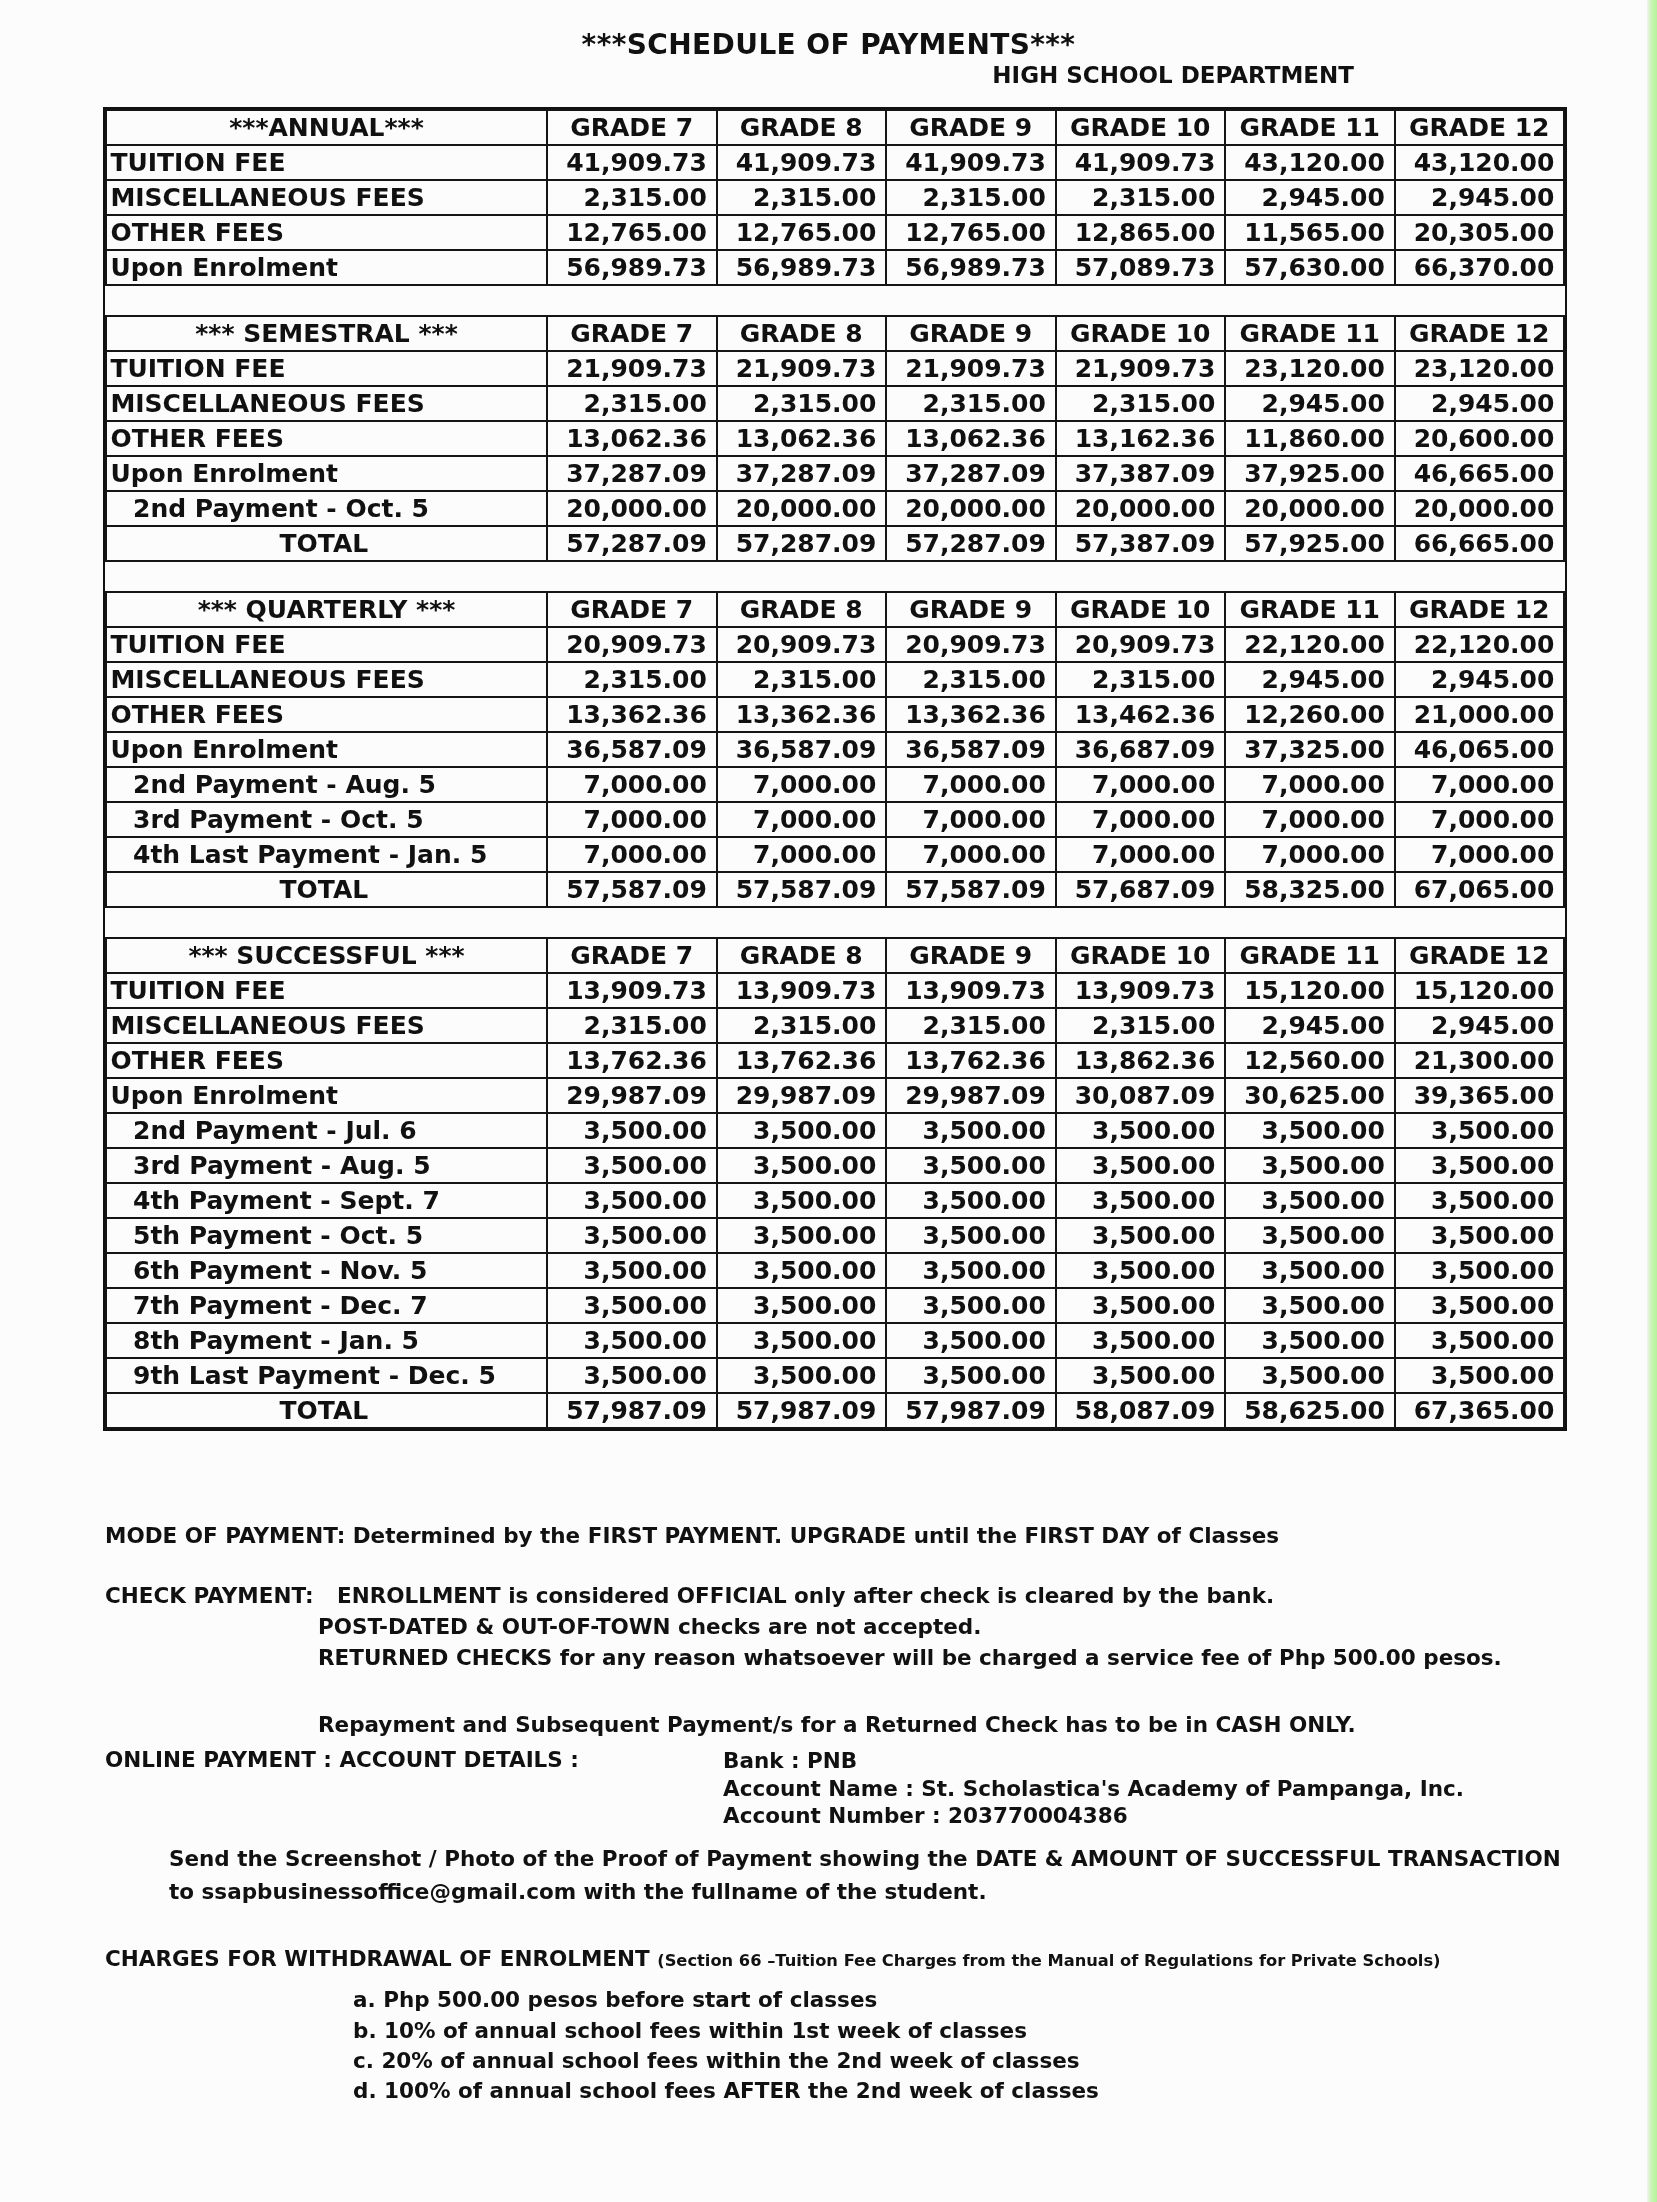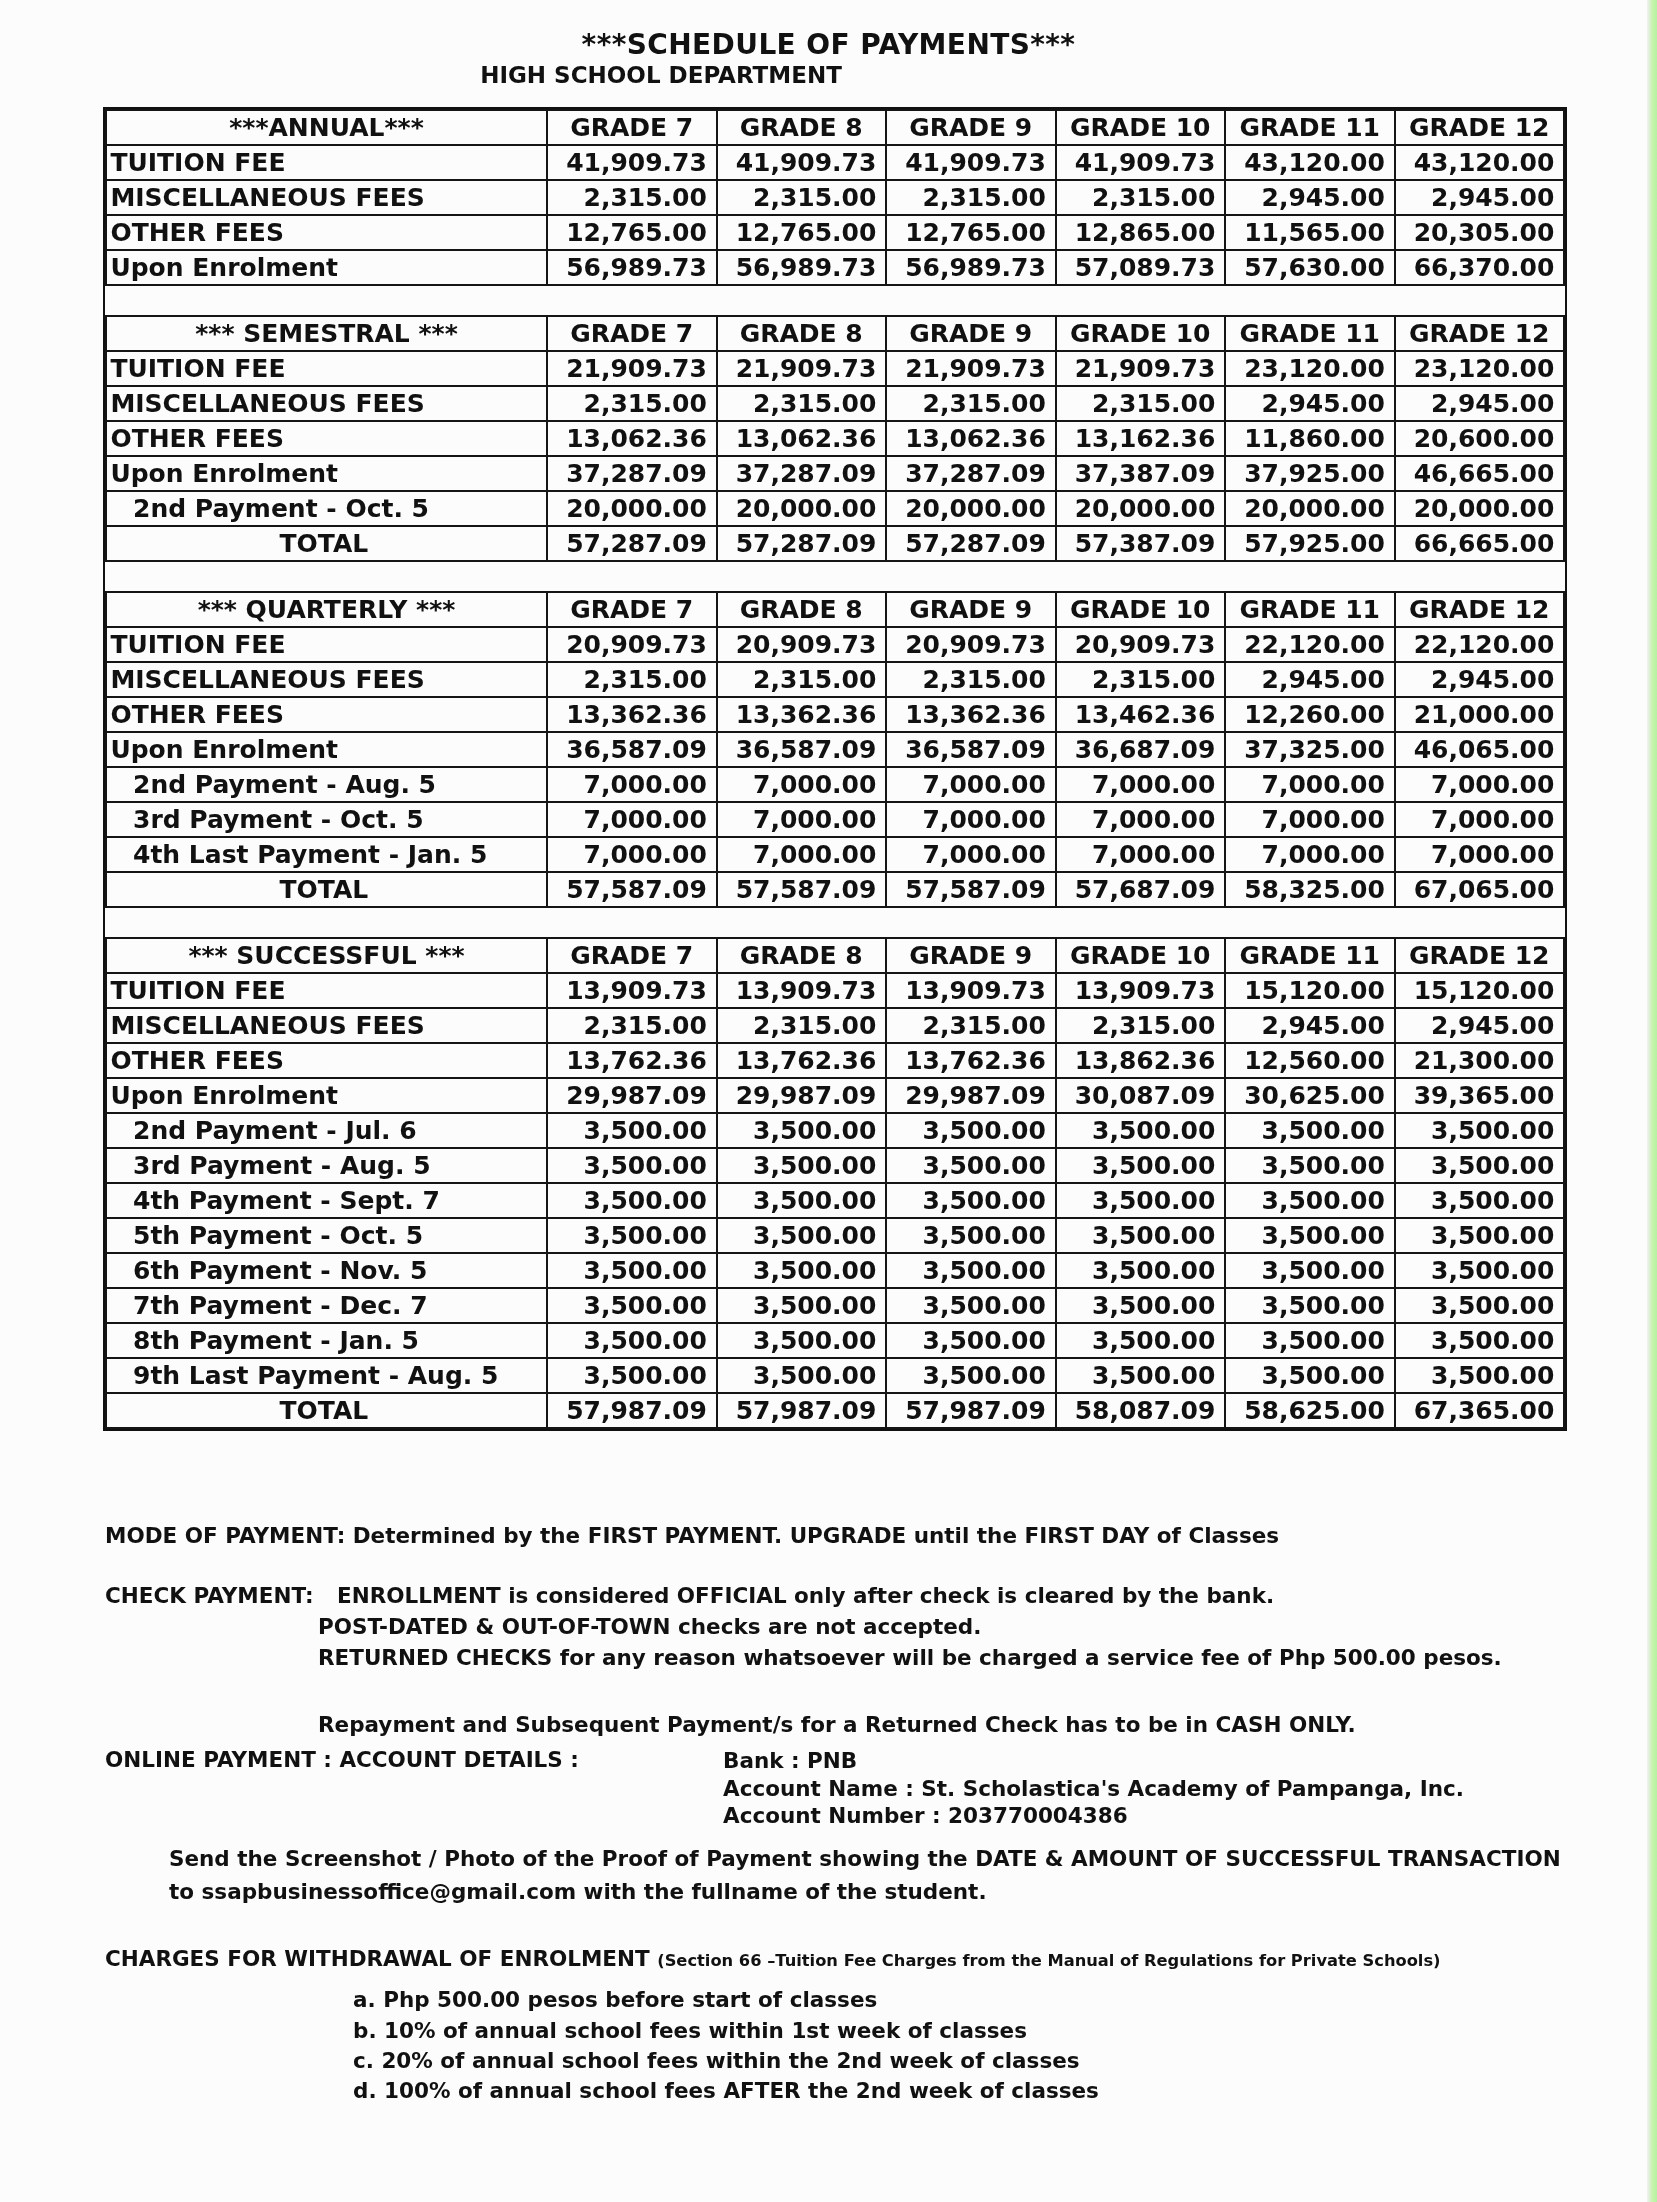--- a/index.html
+++ b/index.html
@@ -13,21 +13,21 @@
   .edge-green {
     position: absolute; right: 0; top: 0; width: 10.3px; height: 2203px;
     background: linear-gradient(to right, #f7eef8, #c8f7b4 40%, #b6f29c);
   }
   .title {
     position: absolute; left: 0; width: 1657px; top: 27.5px;
     text-align: center; font-size: 28px; font-weight: bold; letter-spacing: 0.4px;
   }
   .subtitle {
     position: absolute; left: 0; width: 1322px; top: 62px;
-    text-align: center; font-size: 23px; font-weight: bold;
+    text-align: right; font-size: 23px; font-weight: bold; padding-left: 32px;
   }
   .frame {
     position: absolute; left: 103px; top: 107px; width: 1464px;
     border: 2.6px solid #111;
     box-sizing: border-box;
   }
   table.sched {
     width: 100%; border-collapse: collapse; table-layout: fixed;
   }
   table.sched td {
@@ -367,21 +367,21 @@
         <tr>
           <td class="lbl sub">8th Payment  -  Jan. 5</td>
           <td class="num">3,500.00</td>
           <td class="num">3,500.00</td>
           <td class="num">3,500.00</td>
           <td class="num">3,500.00</td>
           <td class="num">3,500.00</td>
           <td class="num">3,500.00</td>
         </tr>
         <tr>
-          <td class="lbl sub">9th Last Payment -  Aug. 5</td>
+          <td class="lbl sub">9th Last Payment -  Dec. 5</td>
           <td class="num">3,500.00</td>
           <td class="num">3,500.00</td>
           <td class="num">3,500.00</td>
           <td class="num">3,500.00</td>
           <td class="num">3,500.00</td>
           <td class="num">3,500.00</td>
         </tr>
         <tr>
           <td class="lbl total">TOTAL</td>
           <td class="num">57,987.09</td>

